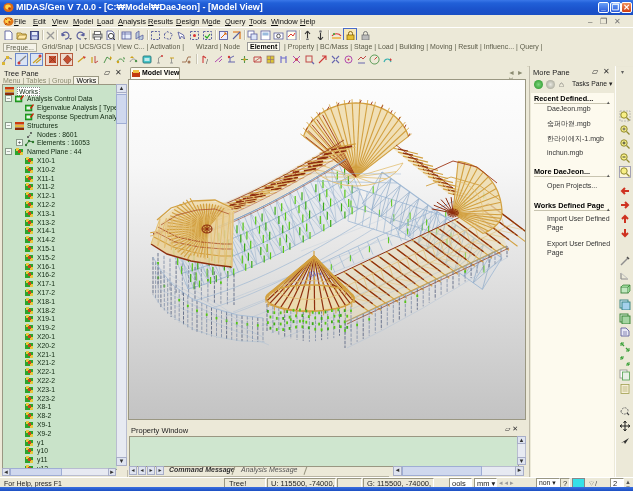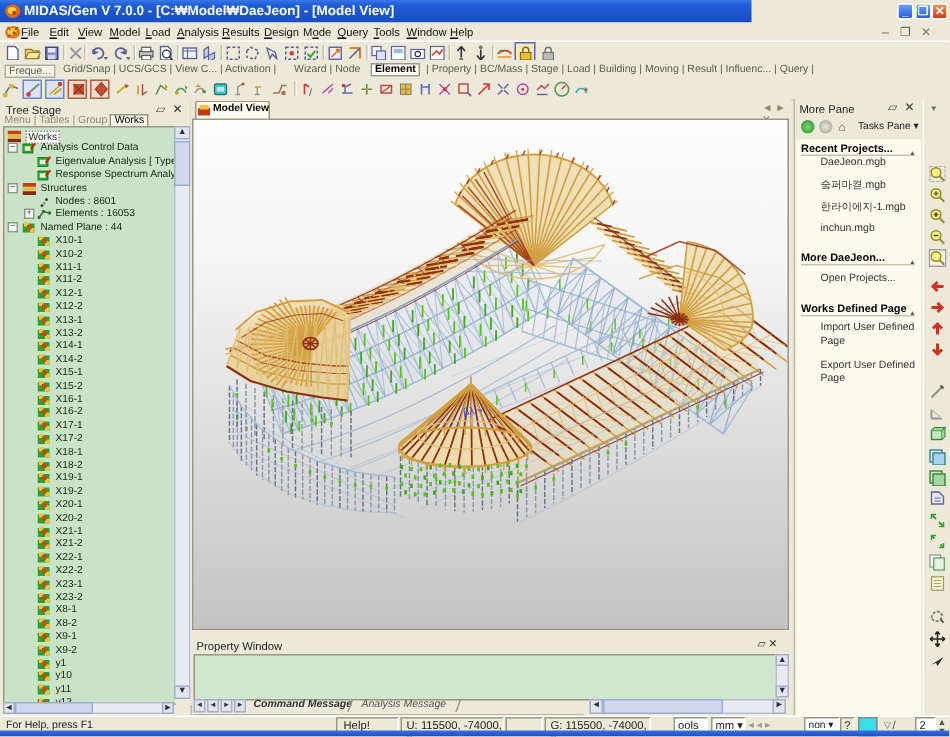--- a/index.html
+++ b/index.html
@@ -1,19 +1,19 @@
 <!DOCTYPE html>
 <html><head><meta charset="utf-8">
 <style>
 html,body{margin:0;padding:0;}
 body{width:633px;height:491px;position:relative;overflow:hidden;
  font-family:"Liberation Sans",sans-serif;background:#ece9d8;}
 .abs{position:absolute;}
 
-#title{left:0;top:0;width:501px;height:15px;
+#title{left:0;top:0;width:633px;height:15px;
  background:linear-gradient(#3a77e8 0%,#2160d8 20%,#1b53cc 60%,#1a4fc4 100%);}
 #title .txt{left:16px;top:2px;font-size:9px;font-weight:bold;color:#fff;letter-spacing:0px;}
 .tbtn{top:2px;width:11px;height:11px;border-radius:2px;border:1px solid #fff;box-sizing:border-box;
  font-size:8px;color:#fff;text-align:center;line-height:9px;font-weight:bold;}
 
 #menubar{left:0;top:15px;width:633px;height:12px;background:#ece9d8;font-size:7.5px;color:#111;}
 #menubar span.mi{position:absolute;top:2px;}
 
 .tb{background:#ece9d8;}
 #row3{font-size:7px;color:#5c5c49;}
@@ -316,21 +316,21 @@
       <path d="M5.5 1a4.5 4.5 0 1 0 .1 0" fill="none" stroke="#3a8a3a" stroke-width="1"></path>
       <path d="M5.5 5.5L8 3" stroke="#c22" stroke-width="1"></path>
     </svg>
 <svg class="abs" style="left:382px;top:1px" width="11" height="11" viewBox="0 0 11 11">
       <path d="M2 8c1-4 6-4 7 0" stroke="#2aa" stroke-width="1.1" fill="none"></path>
       <path d="M8 4l2 2-2 1z" fill="#c22"></path>
     </svg>
 </div>
 
 <div class="abs" style="left:0;top:66px;width:127px;height:411px;background:#ece9d8;border-right:1px solid #c0bcab;">
- <span class="abs ptitle" style="left:4px;top:3px">Tree Stage</span>
+ <span class="abs ptitle" style="left:4px;top:3px">Tree Pane</span>
  <span class="abs" style="left:104px;top:2px;font-size:8px;color:#333">▱</span>
  <span class="abs" style="left:115px;top:2px;font-size:8px;color:#333">✕</span>
  <div class="abs tabrow" style="left:3px;top:11px;font-size:7px;">Menu | Tables | Group <span style="border:1px solid #9a9782;border-bottom:none;background:#f6f4ea;color:#000;padding:0 2px 1px 2px;">Works</span></div>
  <div id="treebody" class="abs" style="left:2px;top:18px;width:114px;height:384px;border:1px solid #9a9782;overflow:hidden;border-right:none;">
 <div class="trow" style="top:1.5px">
         <svg class="ti" style="left:2px" width="10" height="8">
           <rect x="0" y="0" width="9" height="2.5" fill="#cc3a10"></rect>
           <rect x="0" y="3" width="9" height="2" fill="#e8b83c"></rect>
           <rect x="0" y="5.5" width="9" height="2.5" fill="#8a2a0a"></rect>
         </svg>
@@ -1820,21 +1820,21 @@
  <span class="abs ptitle" style="left:3px;top:2px">More Pane</span>
  <span class="abs" style="left:62px;top:1px;font-size:8px;color:#333">▱</span>
  <span class="abs" style="left:73px;top:1px;font-size:8px;color:#333">✕</span>
  <div class="abs" style="left:2px;top:12px;width:83px;height:15px;">
   <span class="abs" style="left:2px;top:2px;width:9px;height:9px;border-radius:50%;background:radial-gradient(#7ed67e,#1f8f1f);"></span>
   <span class="abs" style="left:14px;top:2px;width:9px;height:9px;border-radius:50%;background:radial-gradient(#e8e8e0,#9a9a8a);"></span>
   <span class="abs" style="left:27px;top:2px;font-size:8px;color:#555">⌂</span>
   <span class="abs" style="left:40px;top:2px;width:43px;font-size:6.8px;color:#222;white-space:nowrap;">Tasks Pane ▾</span>
  </div>
  <div id="taskbody" class="abs" style="left:1px;top:27px;width:83px;height:384px;">
-  <div class="abs tph" style="left:3px;top:1px;">Recent Projects...</div>
+  <div class="abs tph" style="left:3px;top:1px;">Recent Defined...</div>
   <div class="abs" style="left:3px;top:10px;width:76px;border-top:1px solid #c8c4b0"></div>
   <div class="abs" style="left:76px;top:6px;font-size:5px;color:#555">▴</div>
   <div class="abs" style="left:16px;top:11px;">DaeJeon.mgb</div>
   <div class="abs" style="left:16px;top:26px;">숰퍼마켣.mgb</div>
   <div class="abs" style="left:16px;top:41px;">한라이에지-1.mgb</div>
   <div class="abs" style="left:16px;top:55px;">inchun.mgb</div>
   <div class="abs tph" style="left:3px;top:74px;">More DaeJeon...</div>
   <div class="abs" style="left:3px;top:83px;width:76px;border-top:1px solid #c8c4b0"></div>
   <div class="abs" style="left:76px;top:79px;font-size:5px;color:#555">▴</div>
   <div class="abs" style="left:16px;top:88px;">Open Projects...</div>
@@ -1933,21 +1933,21 @@
 <svg class="abs" style="left:3px;top:354px" width="12" height="12" viewBox="0 0 12 12">
       <path d="M6 1v10M1 6h10M6 1L4.5 3M6 1l1.5 2M6 11l-1.5-2M6 11l1.5-2M1 6l2-1.5M1 6l2 1.5M11 6L9 4.5M11 6L9 7.5" stroke="#111" stroke-width="1" fill="none"></path>
     </svg>
 <svg class="abs" style="left:3px;top:368px" width="12" height="12" viewBox="0 0 12 12">
       <path d="M2 9l8-5-4 6-1-2z" fill="#222"></path>
     </svg>
 </div>
 
 <div class="abs" style="left:0;top:477px;width:633px;height:11px;background:#ece9d8;font-size:7.5px;color:#222;border-top:1px solid #fff;">
  <span class="abs" style="left:4px;top:2px;font-size:7px;">For Help, press F1</span>
- <span class="abs box" style="left:224px;top:0px;width:42px;height:11px;padding-left:4px;">Help!</span>
+ <span class="abs box" style="left:224px;top:0px;width:42px;height:11px;padding-left:4px;">Tree!</span>
  <span class="abs box" style="left:267px;top:0px;width:69px;height:11px;padding-left:3px;">U: 115500, -74000, 0</span>
  <span class="abs box" style="left:337px;top:0px;width:25px;height:11px;"></span>
  <span class="abs box" style="left:363px;top:0px;width:71px;height:11px;padding-left:3px;">G: 115500, -74000, 0</span>
  <span class="abs box" style="left:449px;top:0px;width:23px;height:11px;padding-left:2px;background:#fff">ools ▾</span>
  <span class="abs box" style="left:474px;top:0px;width:23px;height:11px;padding-left:2px;background:#fff">mm ▾</span>
  <span class="abs" style="left:499px;top:1px;color:#999;font-size:7px;">◂ ◂ ▸</span>
  <span class="abs box" style="left:536px;top:0px;width:24px;height:11px;padding-left:2px;background:#fff;font-size:6.8px;">non ▾</span>
  <span class="abs box" style="left:560px;top:0px;width:10px;height:11px;text-align:center">?</span>
  <span class="abs" style="left:572px;top:0px;width:11px;height:11px;background:#35e0e8;border:1px solid #888"></span>
  <span class="abs" style="left:588px;top:1px;color:#555">⌔/</span>

